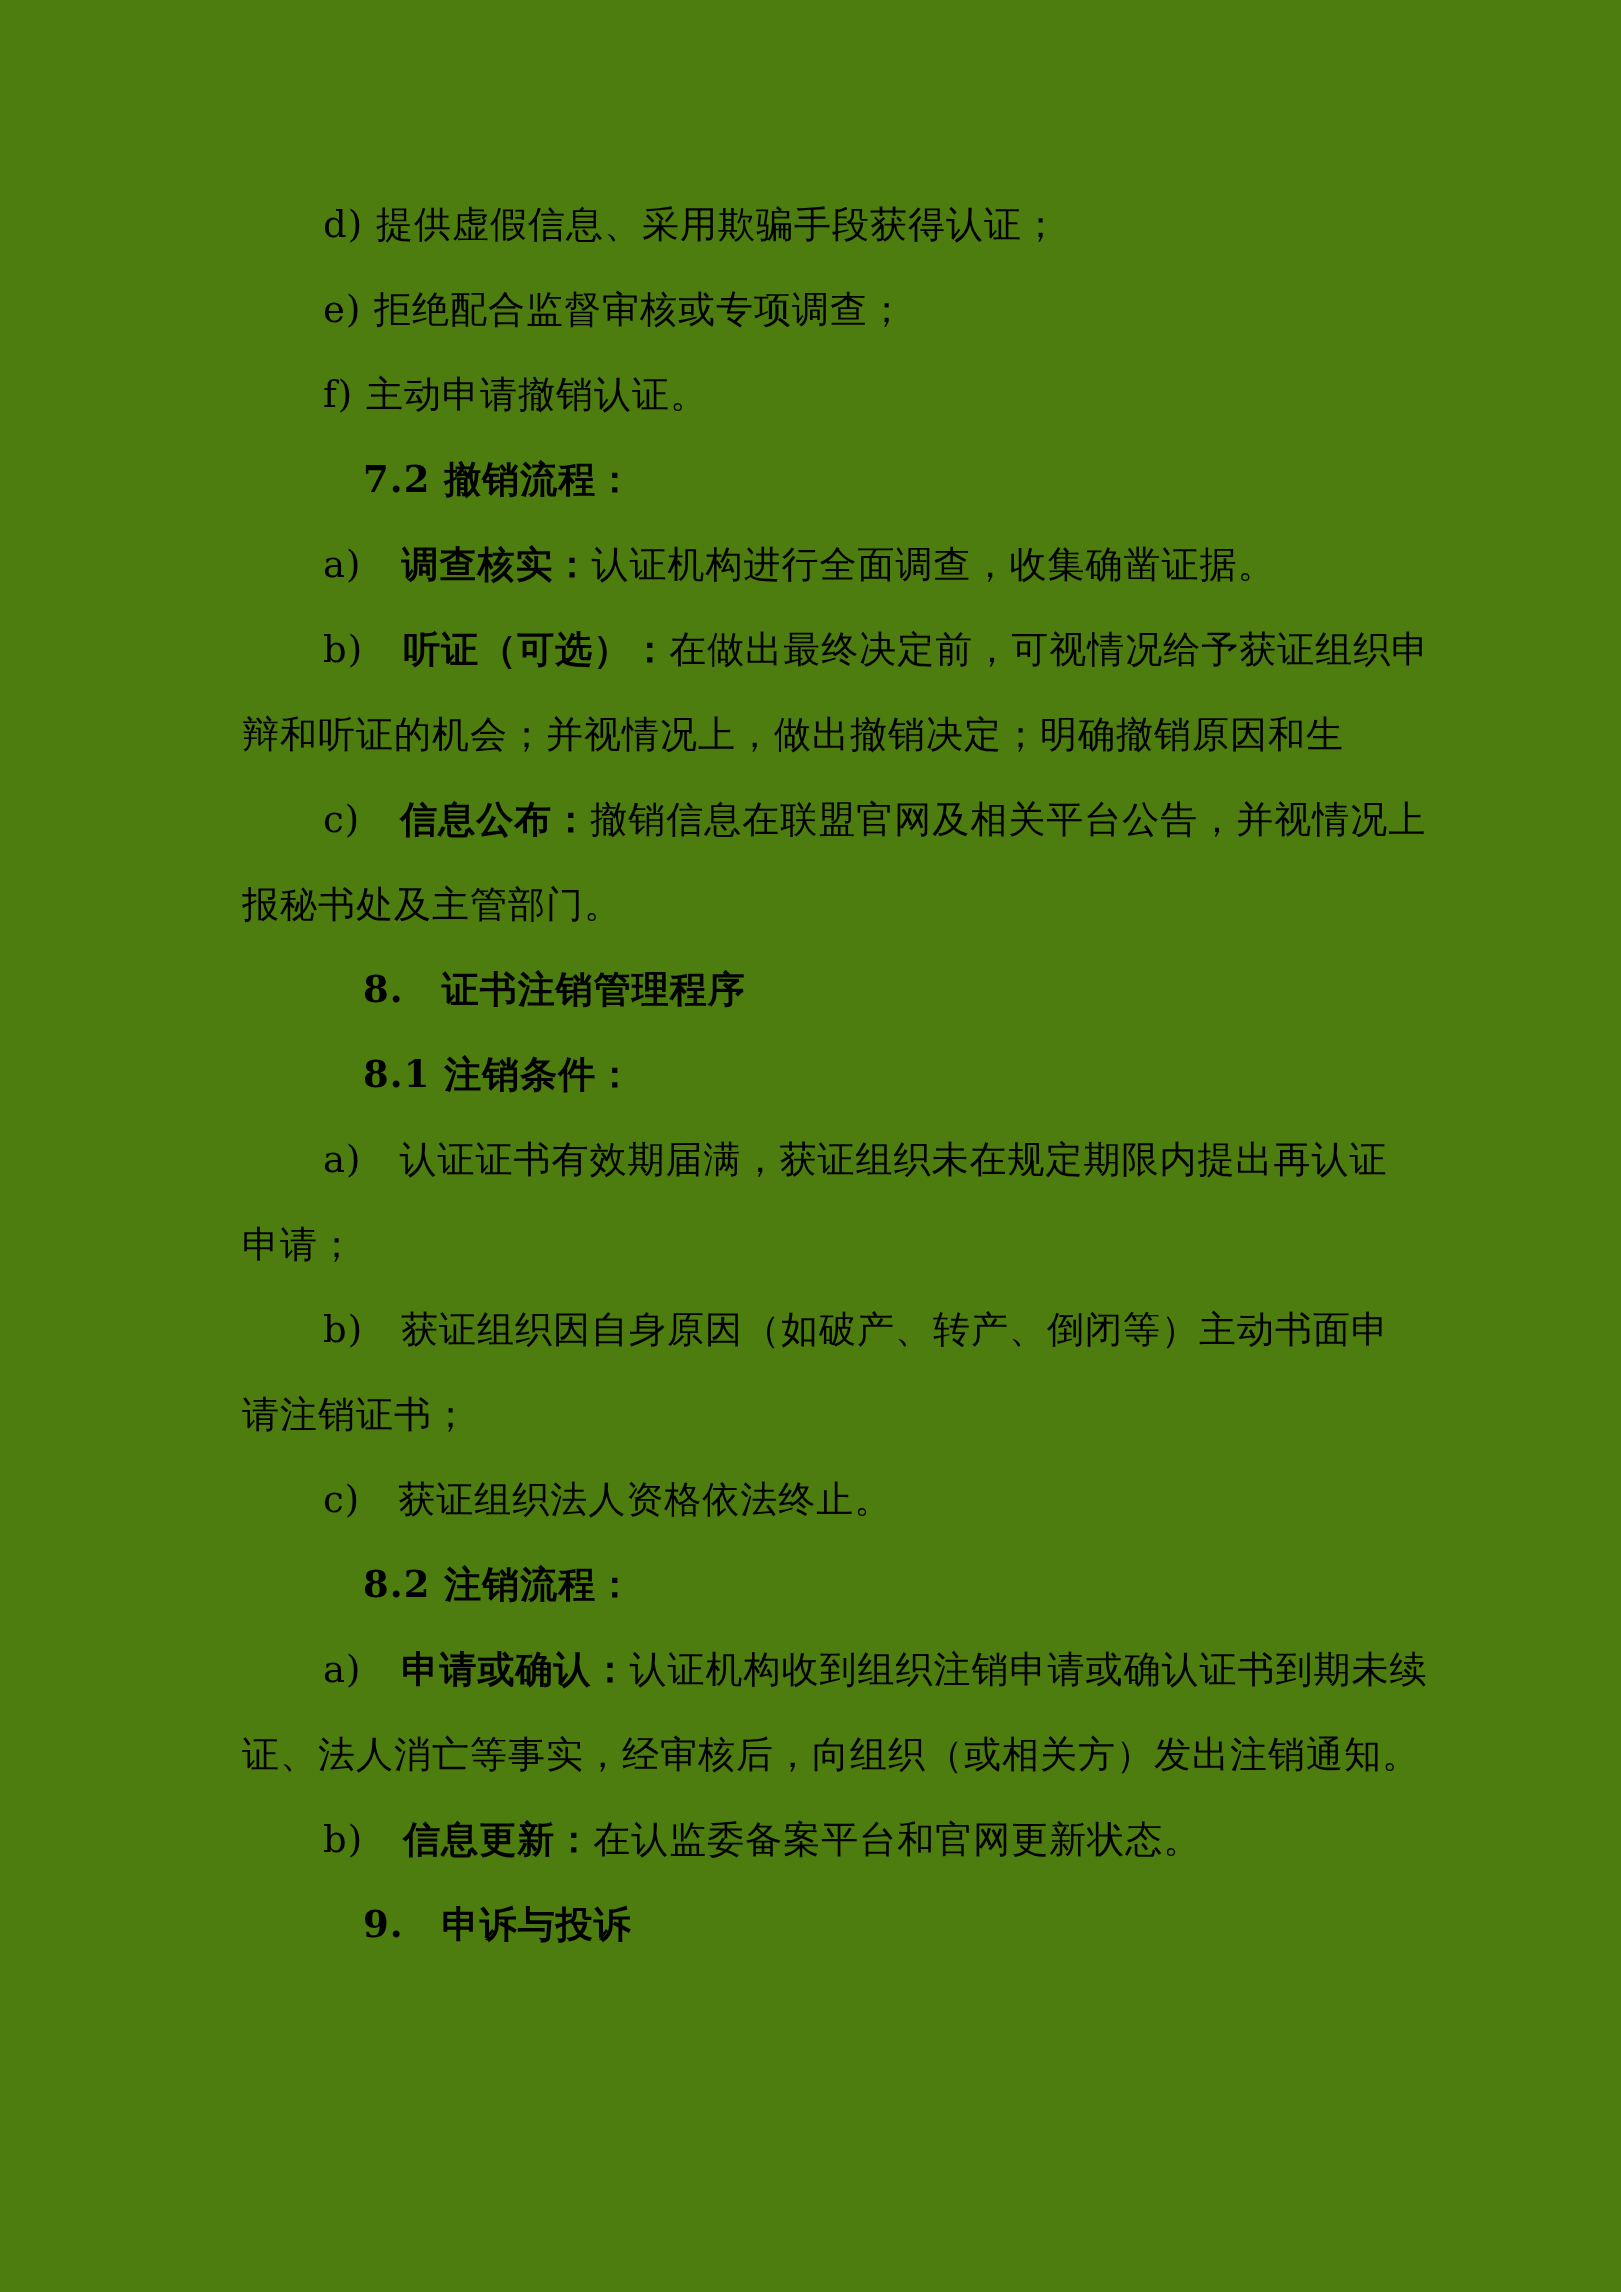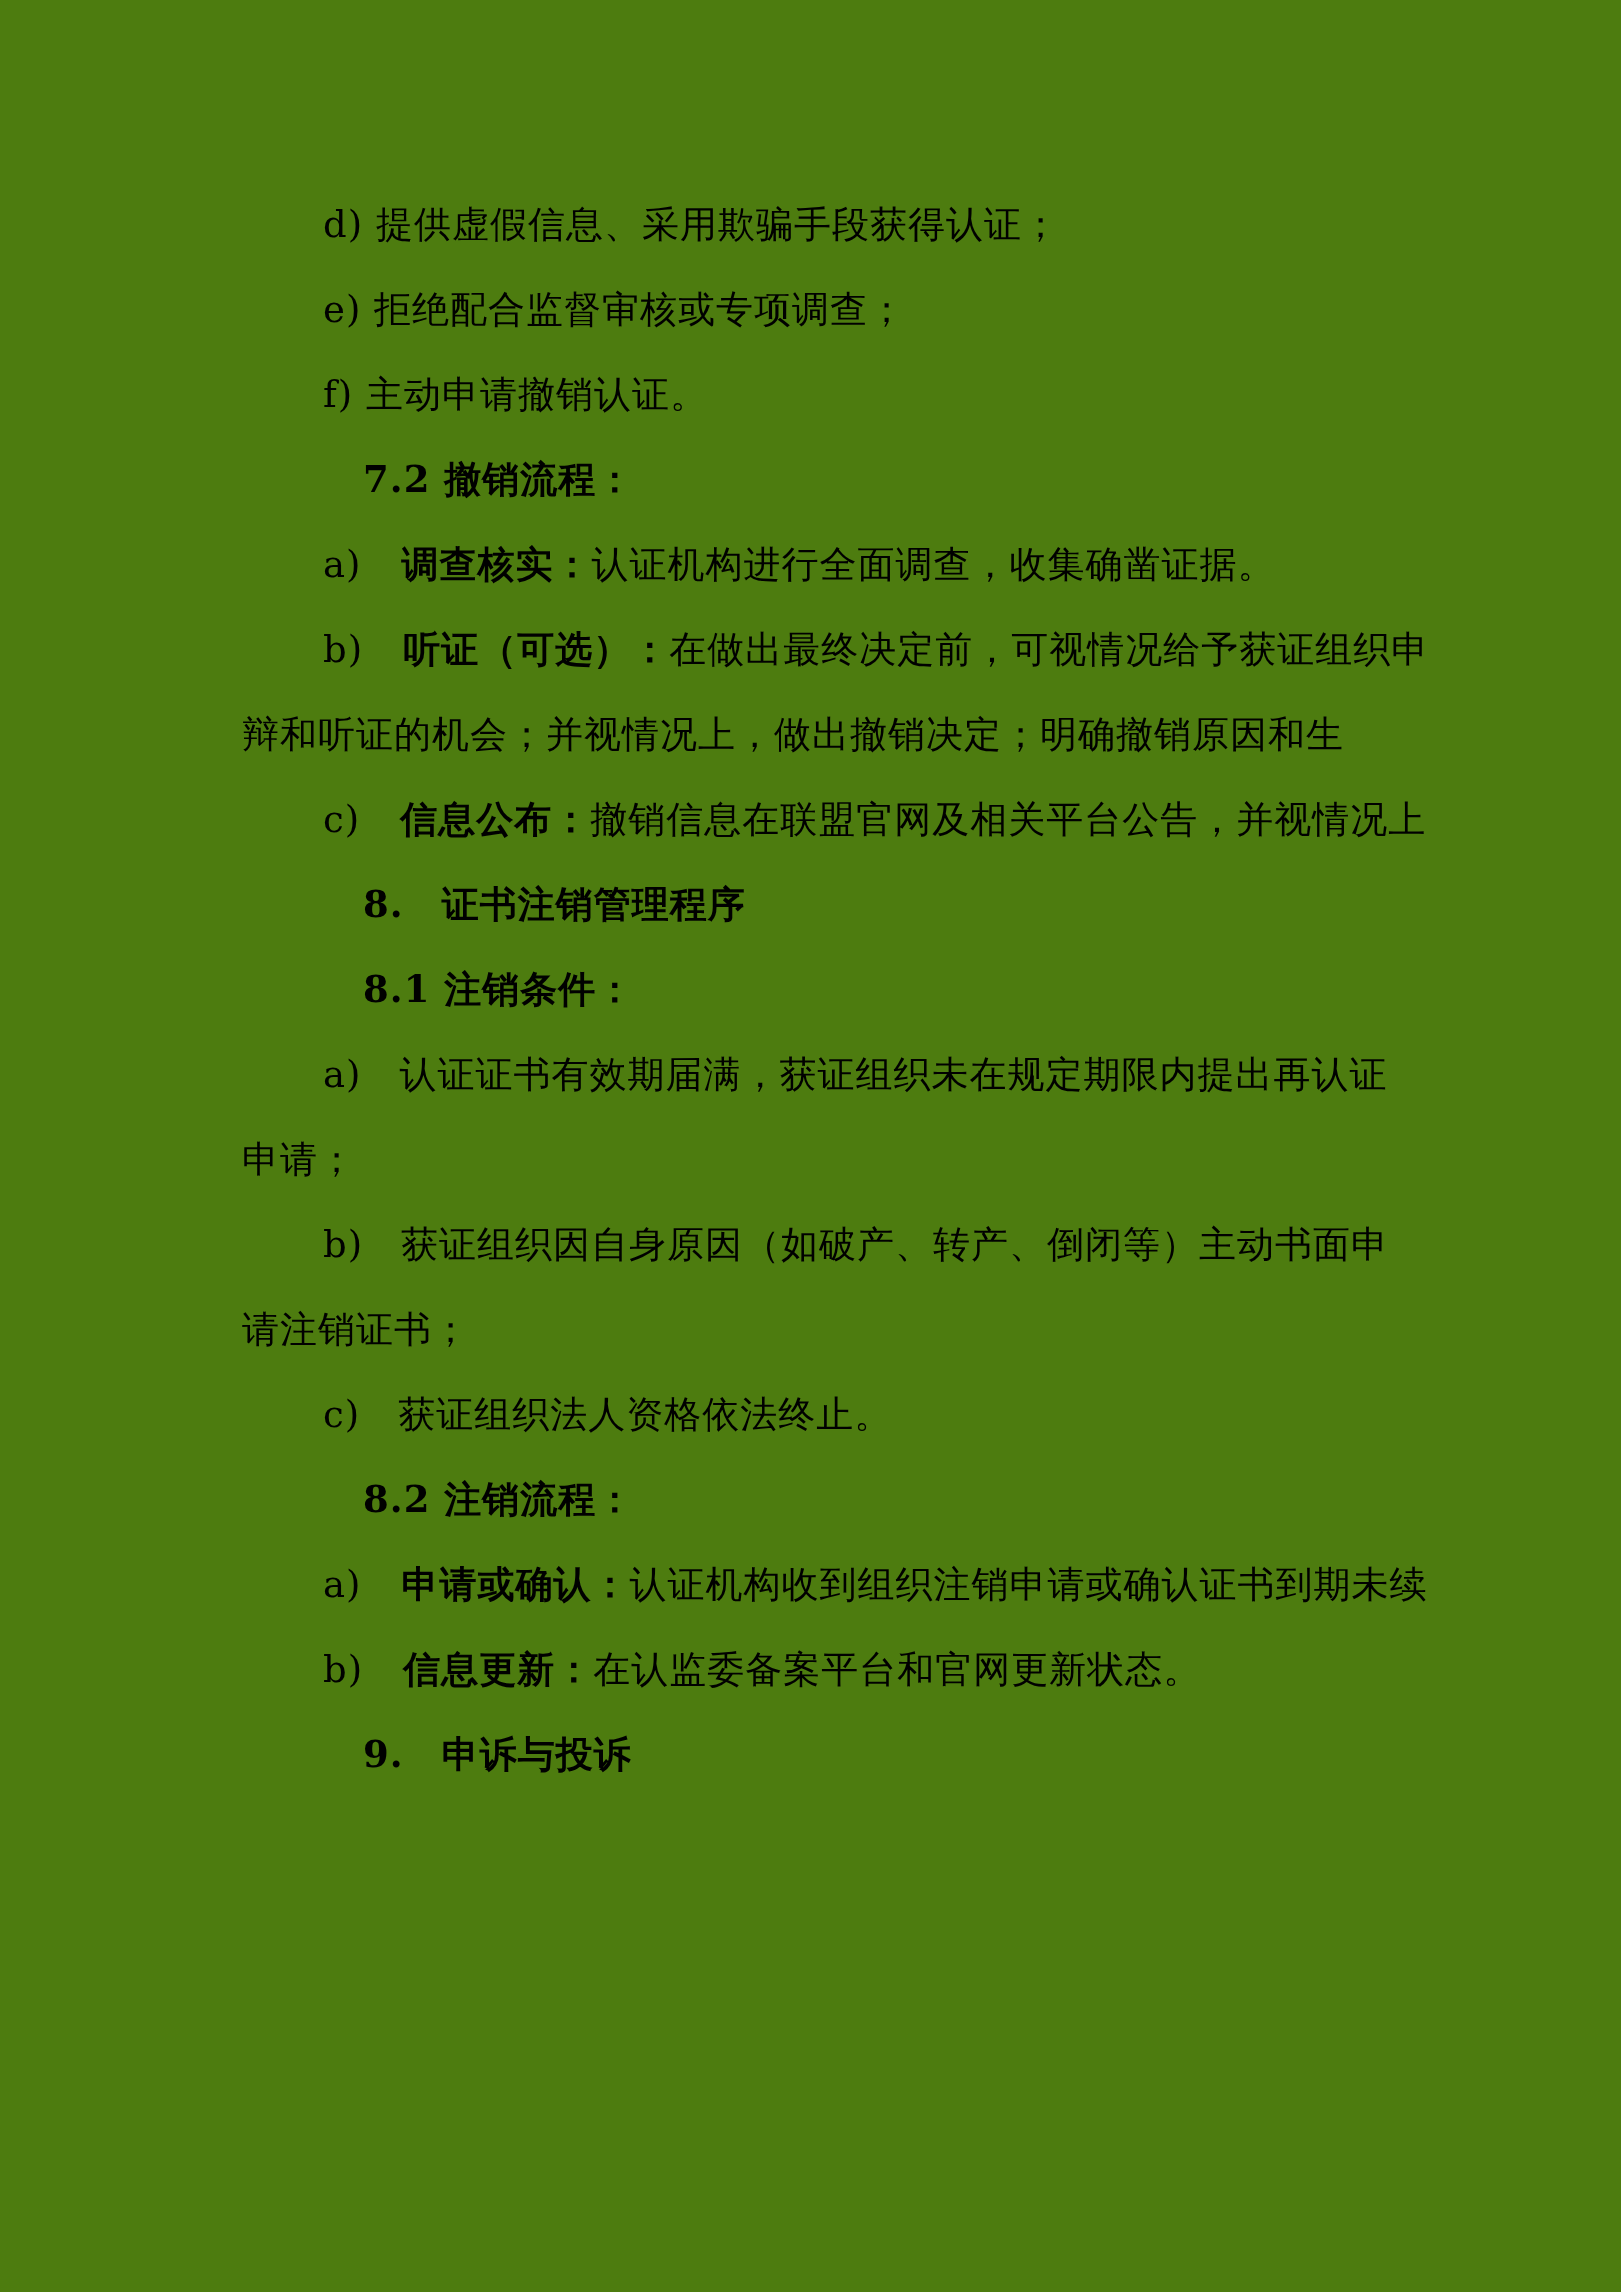--- a/index.html
+++ b/index.html
@@ -44,39 +44,41 @@
 
     <div class="line indent"><span>a)</span><span class="b">调查核实：</span><span>认证机构进行全面调查，收集确凿证据。</span></div>
 
     <div class="line indent"><span>b)</span><span class="b">听证（可选）：</span><span>在做出最终决定前，可视情况给予获证组织申</span></div>
 
     <div class="line"><span>辩和听证的机会；并视情况上，做出撤销决定；明确撤销原因和生</span></div>
 
 
     <div class="line indent"><span>c)</span><span class="b">信息公布：</span><span>撤销信息在联盟官网及相关平台公告，并视情况上</span></div>
 
+    <div class="line"><span>报秘书处及主管部门。</span></div>
 
     <div class="line indent"><span class="b">8.　证书注销管理程序</span></div>
 
     <div class="line indent"><span class="b">8.1 注销条件：</span></div>
 
     <div class="line indent"><span>a)　认证证书有效期届满，获证组织未在规定期限内提出再认证</span></div>
 
     <div class="line"><span>申请；</span></div>
 
     <div class="line indent"><span>b)　获证组织因自身原因（如破产、转产、倒闭等）主动书面申</span></div>
 
     <div class="line"><span>请注销证书；</span></div>
 
     <div class="line indent"><span>c)　获证组织法人资格依法终止。</span></div>
 
     <div class="line indent"><span class="b">8.2 注销流程：</span></div>
 
     <div class="line indent"><span>a)</span><span class="b">申请或确认：</span><span>认证机构收到组织注销申请或确认证书到期未续</span></div>
 
+    <div class="line"><span>证、法人消亡等事实，经审核后，向组织（或相关方）发出注销通知。</span></div>
 
     <div class="line indent"><span>b)</span><span class="b">信息更新：</span><span>在认监委备案平台和官网更新状态。</span></div>
 
     <div class="line indent"><span class="b">9.　申诉与投诉</span></div>
 
   </div>
 </div>
 
 
 </body></html>

